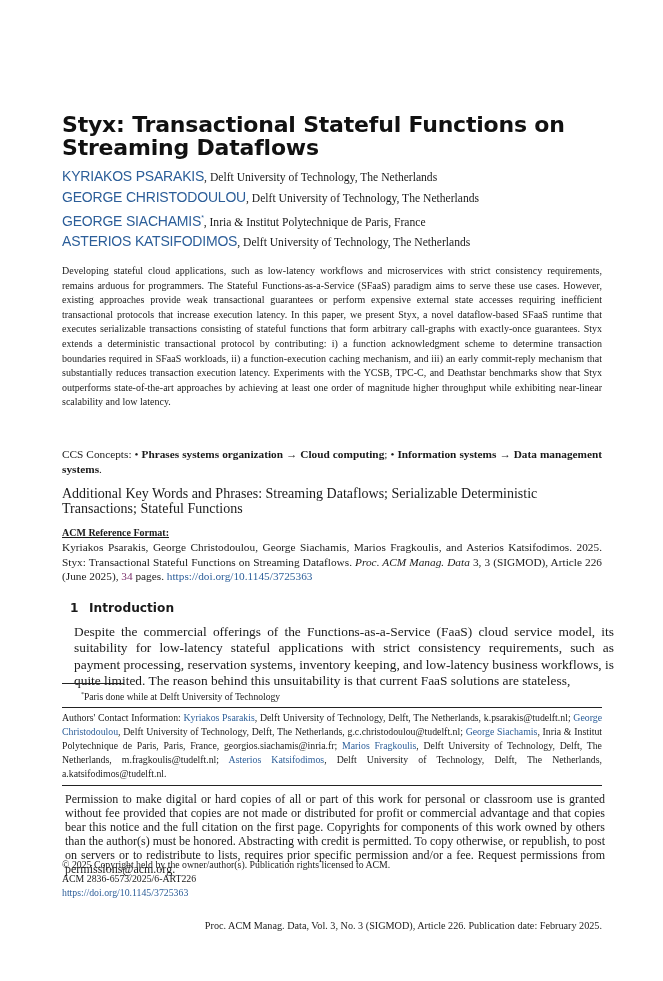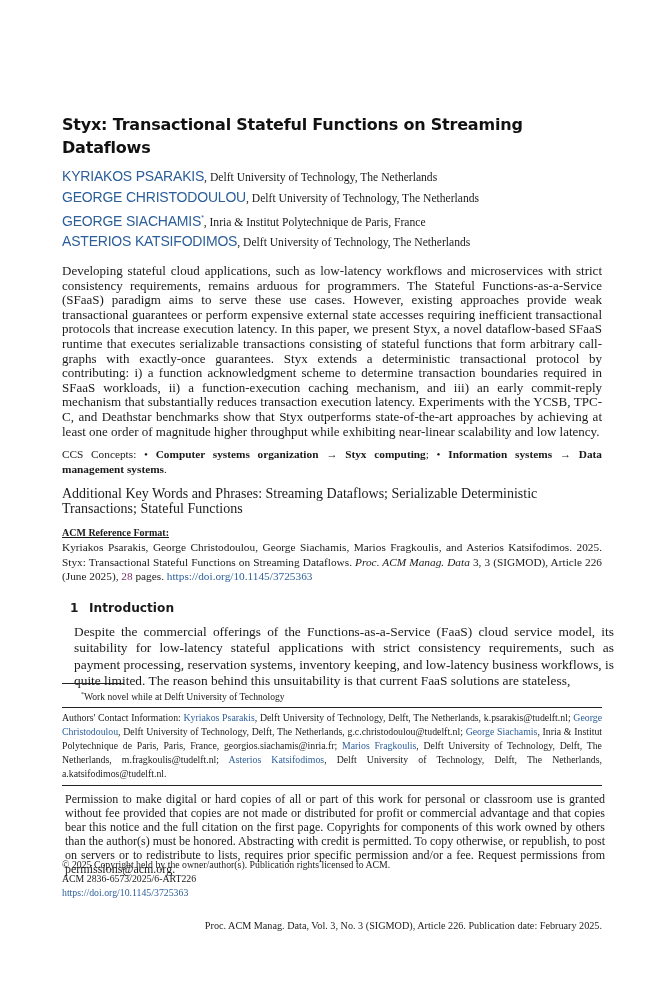--- a/index.html
+++ b/index.html
@@ -1,24 +1,24 @@
 <!DOCTYPE html>
 <html><head>
 <meta charset="utf-8">
 <style>
   html, body { margin: 0; padding: 0; background: #ffffff; }
   body { width: 663px; height: 981px; position: relative; overflow: hidden; color: #1a1a1a; }
   .page { position: absolute; left: 62px; top: 0; width: 540px; font-family: "Liberation Serif", "DejaVu Serif", serif; }
-  .title { position: absolute; top: 113px; left: 0; width: 540px; font-family: "DejaVu Sans", "Liberation Sans", sans-serif; font-weight: bold; font-size: 16px; line-height: 23px; color: #111; letter-spacing: -0.2px; margin: 0; }
+  .title { position: absolute; top: 113px; left: 0; width: 540px; font-family: "DejaVu Sans", "Liberation Sans", sans-serif; font-weight: bold; font-size: 22px; line-height: 23px; color: #111; letter-spacing: -0.2px; margin: 0; }
   .authors { position: absolute; top: 167px; left: 0; width: 540px; }
   .author-line { font-size: 11.5px; line-height: 19.5px; white-space: nowrap; }
   .author-name { font-family: "Liberation Sans", "DejaVu Sans", sans-serif; color: #2c5e99; font-size: 14px; letter-spacing: -0.2px; }
   .author-name sup { font-size: 7px; }
   .affil { font-size: 11.6px; color: #1a1a1a; }
-  .abstract { position: absolute; top: 264px; left: 0; width: 540px; font-size: 13px; line-height: 14.6px; text-align: justify; margin: 0; }
+  .abstract { position: absolute; top: 264px; left: 0; width: 540px; font-size: 10px; line-height: 14.6px; text-align: justify; margin: 0; }
   .ccs { position: absolute; top: 447px; left: 0; width: 540px; font-size: 11.3px; line-height: 14.6px; text-align: justify; margin: 0; }
   .ccs b { font-weight: bold; }
   .keywords { position: absolute; top: 487px; left: 0; width: 540px; font-size: 14px; line-height: 14.6px; margin: 0; }
   .acmref-head { position: absolute; top: 526px; left: 0; font-size: 10px; font-weight: bold; line-height: 14.6px; margin: 0; text-decoration: underline; }
   .acmref { position: absolute; top: 540px; left: 0; width: 540px; font-size: 11.3px; line-height: 14.6px; text-align: justify; margin: 0; }
   .acmref i { font-style: italic; }
   .link { color: #2c5e99; text-decoration: none; }
   .link-purple { color: #7b2f6b; text-decoration: none; }
   .section-head { position: absolute; top: 593px; left: 0; font-family: "DejaVu Sans", "Liberation Sans", sans-serif; font-weight: bold; font-size: 12.2px; margin: 8px; }
   .section-head .num { display: inline-block; width: 19px; }
@@ -49,33 +49,33 @@
     <div class="author-line">
       <span class="author-name"><span>GEORGE SIACHAMIS</span><sup>*</sup></span><span class="affil">, Inria &amp; Institut Polytechnique de Paris, France</span>
     </div>
     <div class="author-line">
       <span class="author-name">ASTERIOS KATSIFODIMOS</span><span class="affil">, Delft University of Technology, The Netherlands</span>
     </div>
   </div>
 
   <p class="abstract">Developing stateful cloud applications, such as low-latency workflows and microservices with strict consistency requirements, remains arduous for programmers. The Stateful Functions-as-a-Service (SFaaS) paradigm aims to serve these use cases. However, existing approaches provide weak transactional guarantees or perform expensive external state accesses requiring inefficient transactional protocols that increase execution latency. In this paper, we present Styx, a novel dataflow-based SFaaS runtime that executes serializable transactions consisting of stateful functions that form arbitrary call-graphs with exactly-once guarantees. Styx extends a deterministic transactional protocol by contributing: i) a function acknowledgment scheme to determine transaction boundaries required in SFaaS workloads, ii) a function-execution caching mechanism, and iii) an early commit-reply mechanism that substantially reduces transaction execution latency. Experiments with the YCSB, TPC-C, and Deathstar benchmarks show that Styx outperforms state-of-the-art approaches by achieving at least one order of magnitude higher throughput while exhibiting near-linear scalability and low latency.</p>
 
-  <p class="ccs"><span>CCS Concepts: </span><span>• </span><b>Computer systems organization → Styx computing</b><span>; </span><span>• </span><b>Information systems → Data management systems</b><span>.</span></p>
+  <p class="ccs"><span>CCS Concepts: </span><span>• </span><b>Phrases systems organization → Cloud computing</b><span>; </span><span>• </span><b>Information systems → Data management systems</b><span>.</span></p>
 
   <p class="keywords">Additional Key Words and Phrases: Streaming Dataflows; Serializable Deterministic Transactions; Stateful Functions</p>
 
   <p class="acmref-head">ACM Reference Format:</p>
-  <p class="acmref"><span>Kyriakos Psarakis, George Christodoulou, George Siachamis, Marios Fragkoulis, and Asterios Katsifodimos. 2025. Styx: Transactional Stateful Functions on Streaming Dataflows. </span><i>Proc. ACM Manag. Data</i><span> 3, 3 (SIGMOD), Article 226 (June 2025), </span><a class="link-purple">28</a><span> pages. </span><a class="link">https://doi.org/10.1145/3725363</a></p>
+  <p class="acmref"><span>Kyriakos Psarakis, George Christodoulou, George Siachamis, Marios Fragkoulis, and Asterios Katsifodimos. 2025. Styx: Transactional Stateful Functions on Streaming Dataflows. </span><i>Proc. ACM Manag. Data</i><span> 3, 3 (SIGMOD), Article 226 (June 2025), </span><a class="link-purple">34</a><span> pages. </span><a class="link">https://doi.org/10.1145/3725363</a></p>
 
   <h2 class="section-head"><span class="num">1</span><span>Introduction</span></h2>
 
   <p class="intro">Despite the commercial offerings of the Functions-as-a-Service (FaaS) cloud service model, its suitability for low-latency stateful applications with strict consistency requirements, such as payment processing, reservation systems, inventory keeping, and low-latency business workflows, is quite limited. The reason behind this unsuitability is that current FaaS solutions are stateless,</p>
 
   <div class="fn-rule"></div>
-  <p class="footnote"><sup>*</sup><span>Work novel while at Delft University of Technology</span></p>
+  <p class="footnote"><sup>*</sup><span>Paris done while at Delft University of Technology</span></p>
 
   <div class="rule-full" style="top:707px;"></div>
   <p class="contact"><span>Authors' Contact Information: </span><a class="link">Kyriakos Psarakis</a><span>, Delft University of Technology, Delft, The Netherlands, k.psarakis@tudelft.nl; </span><a class="link">George Christodoulou</a><span>, Delft University of Technology, Delft, The Netherlands, g.c.christodoulou@tudelft.nl; </span><a class="link">George Siachamis</a><span>, Inria &amp; Institut Polytechnique de Paris, Paris, France, georgios.siachamis@inria.fr; </span><a class="link">Marios Fragkoulis</a><span>, Delft University of Technology, Delft, The Netherlands, m.fragkoulis@tudelft.nl; </span><a class="link">Asterios Katsifodimos</a><span>, Delft University of Technology, Delft, The Netherlands, a.katsifodimos@tudelft.nl.</span></p>
 
   <div class="rule-full" style="top:785px;"></div>
   <p class="perm">Permission to make digital or hard copies of all or part of this work for personal or classroom use is granted without fee provided that copies are not made or distributed for profit or commercial advantage and that copies bear this notice and the full citation on the first page. Copyrights for components of this work owned by others than the author(s) must be honored. Abstracting with credit is permitted. To copy otherwise, or republish, to post on servers or to redistribute to lists, requires prior specific permission and/or a fee. Request permissions from permissions@acm.org.</p>
 
   <p class="copy-line" style="top:858px;">© 2025 Copyright held by the owner/author(s). Publication rights licensed to ACM.</p>
   <p class="copy-line" style="top:872px;">ACM 2836-6573/2025/6-ART226</p>
   <p class="copy-line" style="top:886px;"><a class="link">https://doi.org/10.1145/3725363</a></p>

